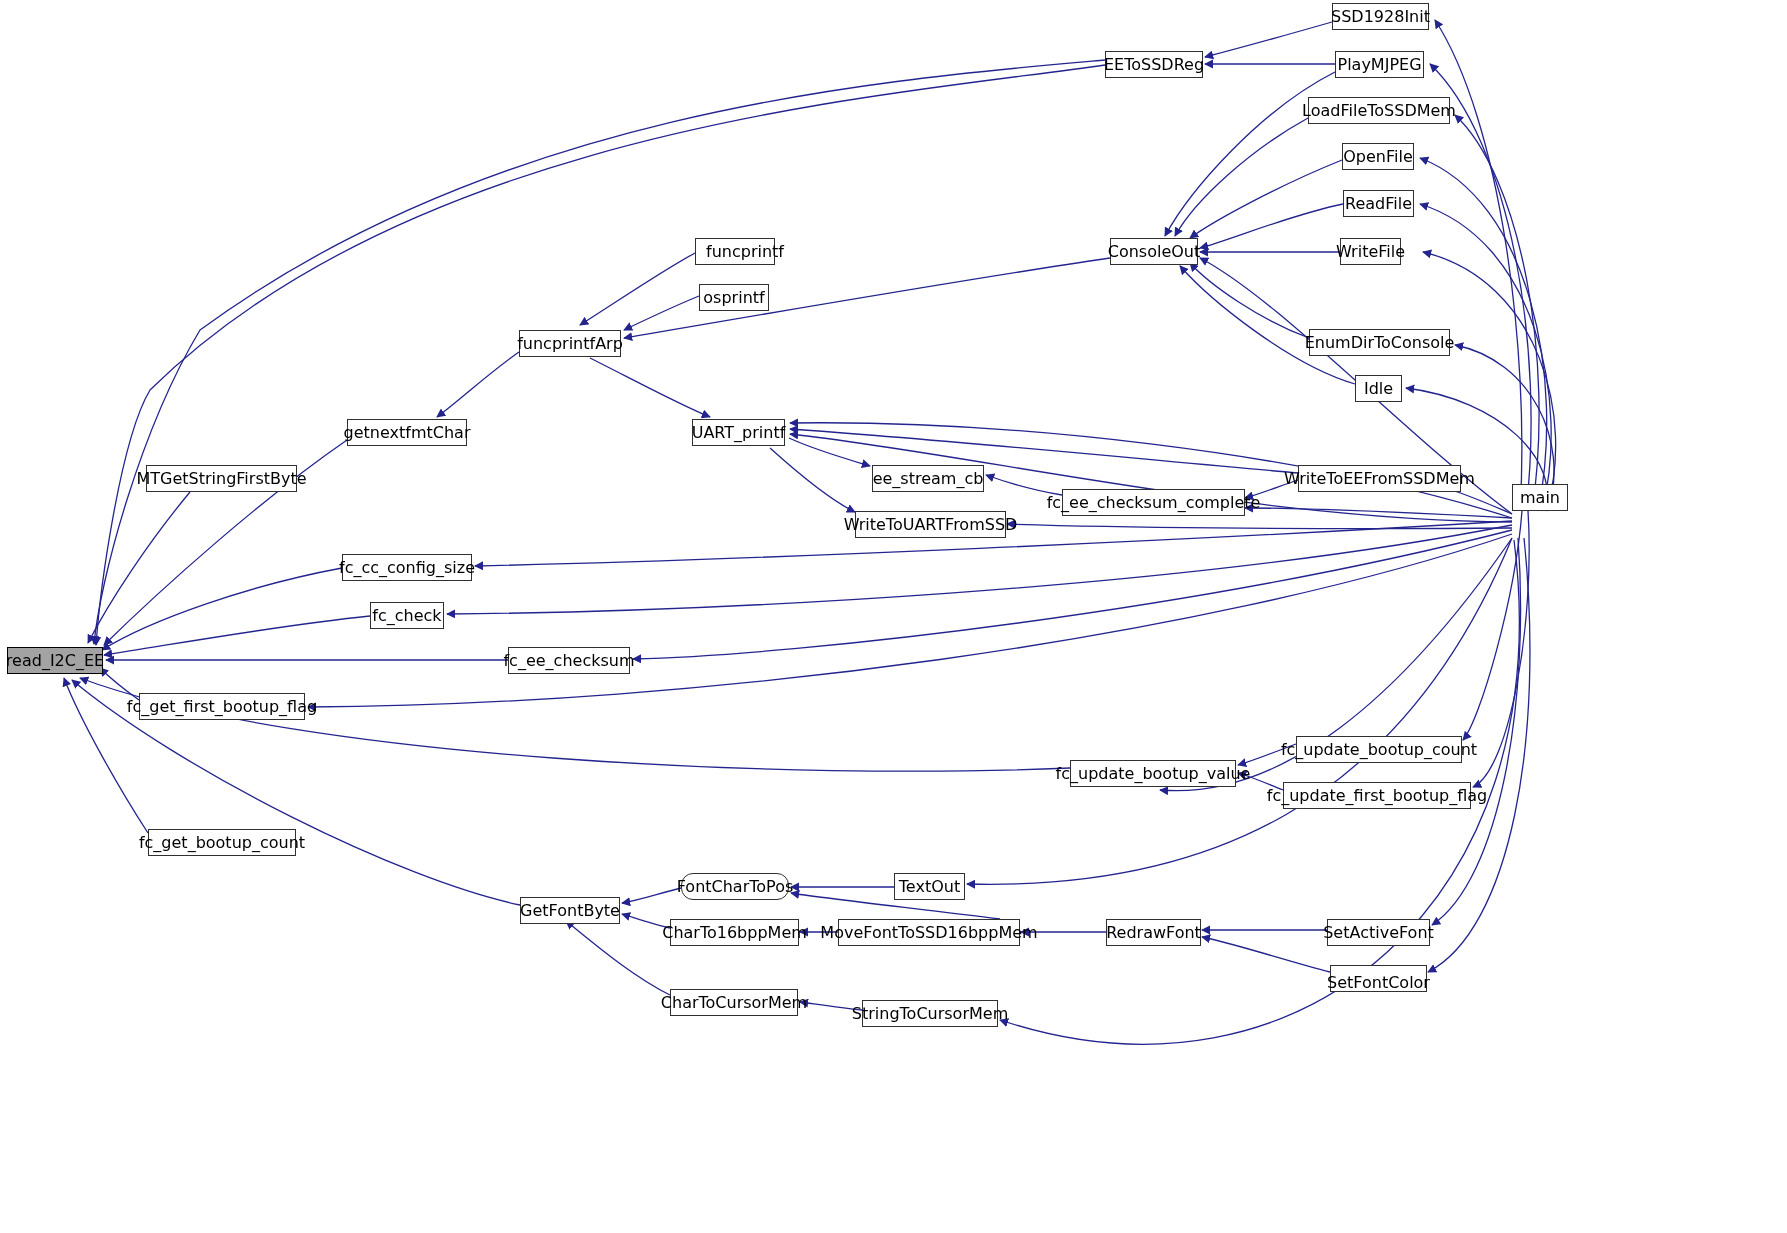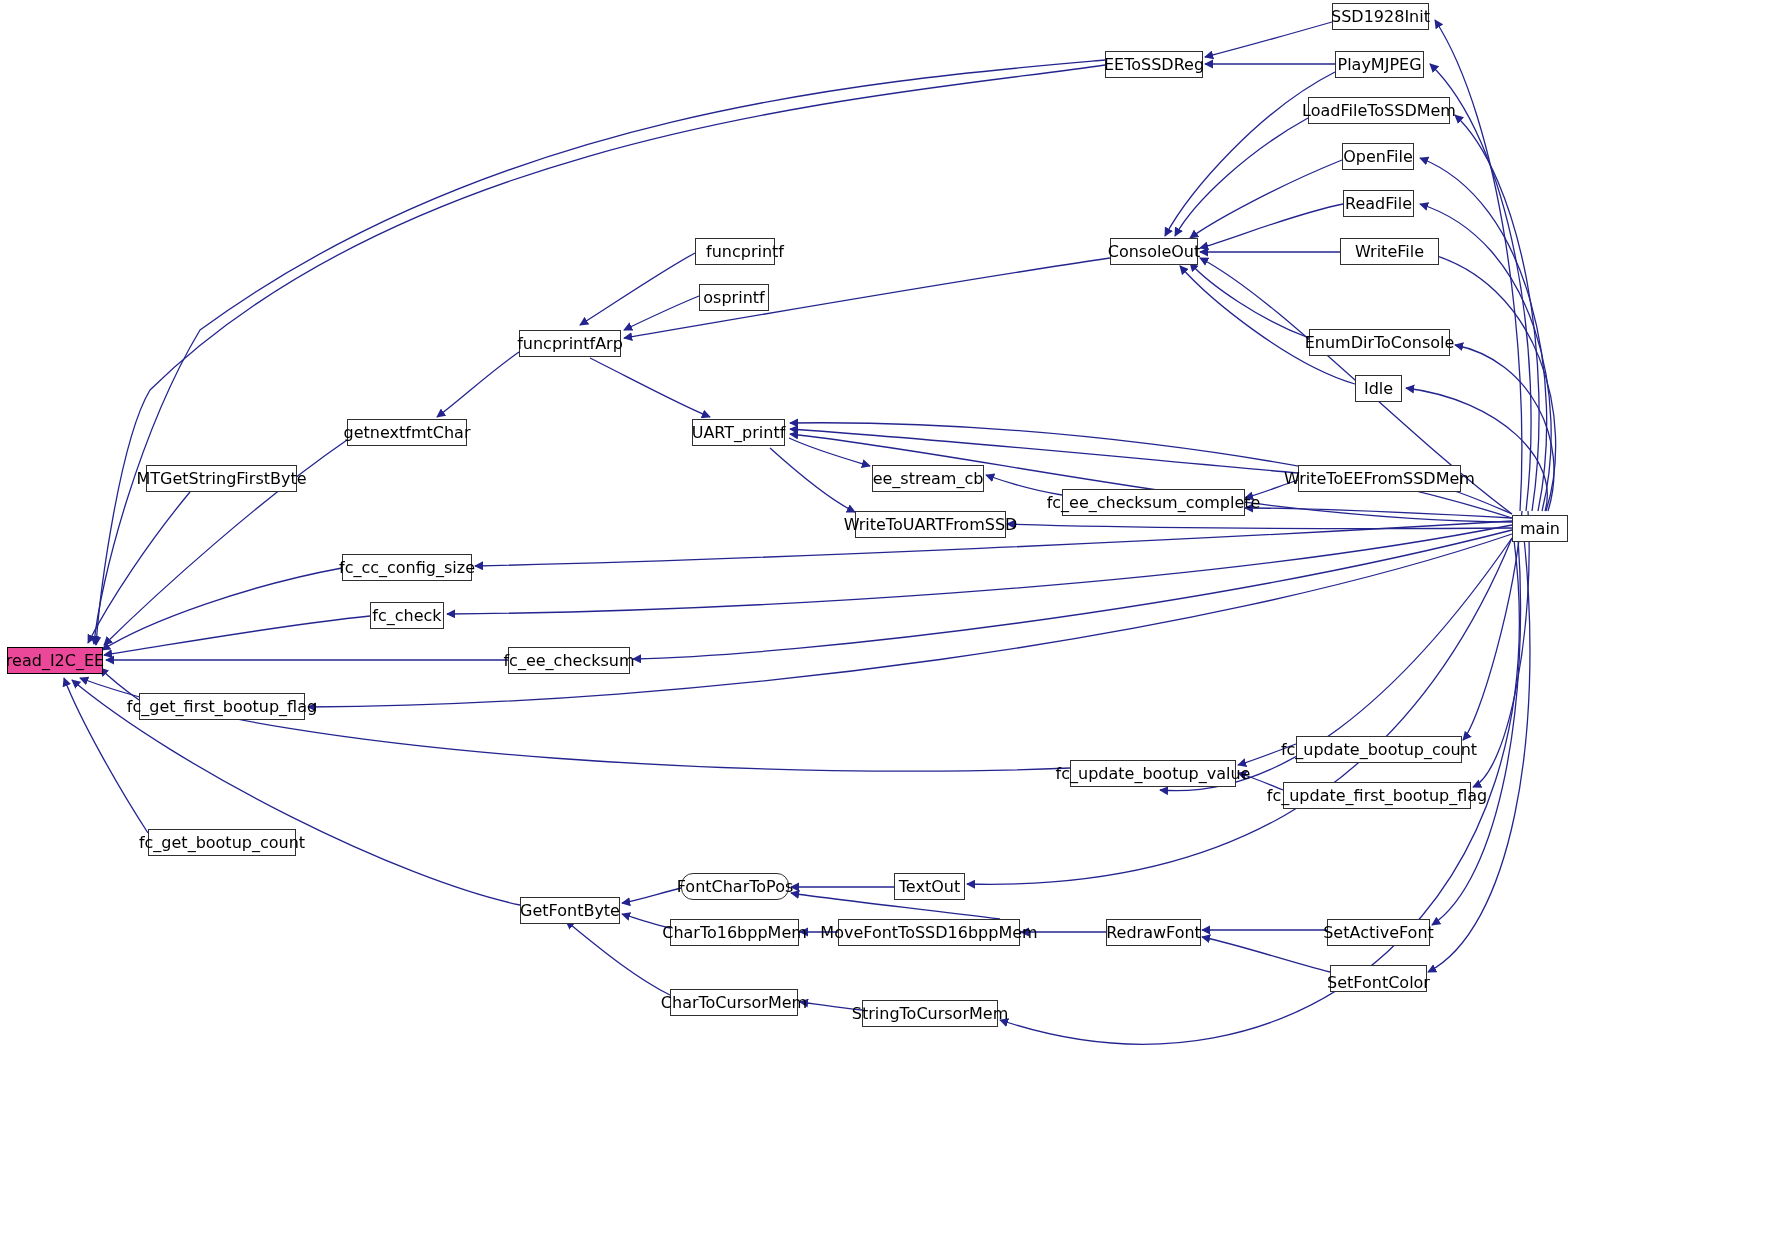--- a/index.html
+++ b/index.html
@@ -30,21 +30,21 @@
     display: flex;
     align-items: center;
     justify-content: center;
     font-size: 16px;
     color: #000000;
     white-space: nowrap;
     letter-spacing: 0px;
     z-index: 2;
   }
   .node.focus {
-    background: #ec4899;
+    background: #a3a3a3;
     border: 1px solid #000000;
   }
   .node .lbl {
     line-height: 1;
     padding: 0 4px;
   }
 </style>
 </head>
 <body>
 
@@ -188,30 +188,30 @@
       </div>
       <div class="node" style="left: 1308px; top: 97px; width: 142px; height: 27px;">
         <span class="lbl">LoadFileToSSDMem</span>
       </div>
       <div class="node" style="left: 1342px; top: 143px; width: 72px; height: 27px;">
         <span class="lbl">OpenFile</span>
       </div>
       <div class="node" style="left: 1343px; top: 190px; width: 71px; height: 27px;">
         <span class="lbl">ReadFile</span>
       </div>
-      <div class="node" style="left: 1340px; top: 238px; width: 99px; height: 27px; justify-content: center;">
+      <div class="node" style="left: 1340px; top: 238px; width: 61px; height: 27px; justify-content: center;">
         <span class="lbl">WriteFile</span>
       </div>
       <div class="node" style="left: 1309px; top: 329px; width: 141px; height: 27px;">
         <span class="lbl">EnumDirToConsole</span>
       </div>
       <div class="node" style="left: 1355px; top: 375px; width: 47px; height: 27px;">
         <span class="lbl">Idle</span>
       </div>
-      <div class="node" style="left: 1512px; top: 515px; width: 56px; height: 27px;">
+      <div class="node" style="left: 1512px; top: 484px; width: 56px; height: 27px;">
         <span class="lbl">main</span>
       </div>
       <div class="node" style="left: 1070px; top: 760px; width: 166px; height: 27px;">
         <span class="lbl">fc_update_bootup_value</span>
       </div>
       <div class="node" style="left: 1296px; top: 736px; width: 166px; height: 27px;">
         <span class="lbl">fc_update_bootup_count</span>
       </div>
       <div class="node" style="left: 1283px; top: 782px; width: 188px; height: 27px;">
         <span class="lbl">fc_update_first_bootup_flag</span>

